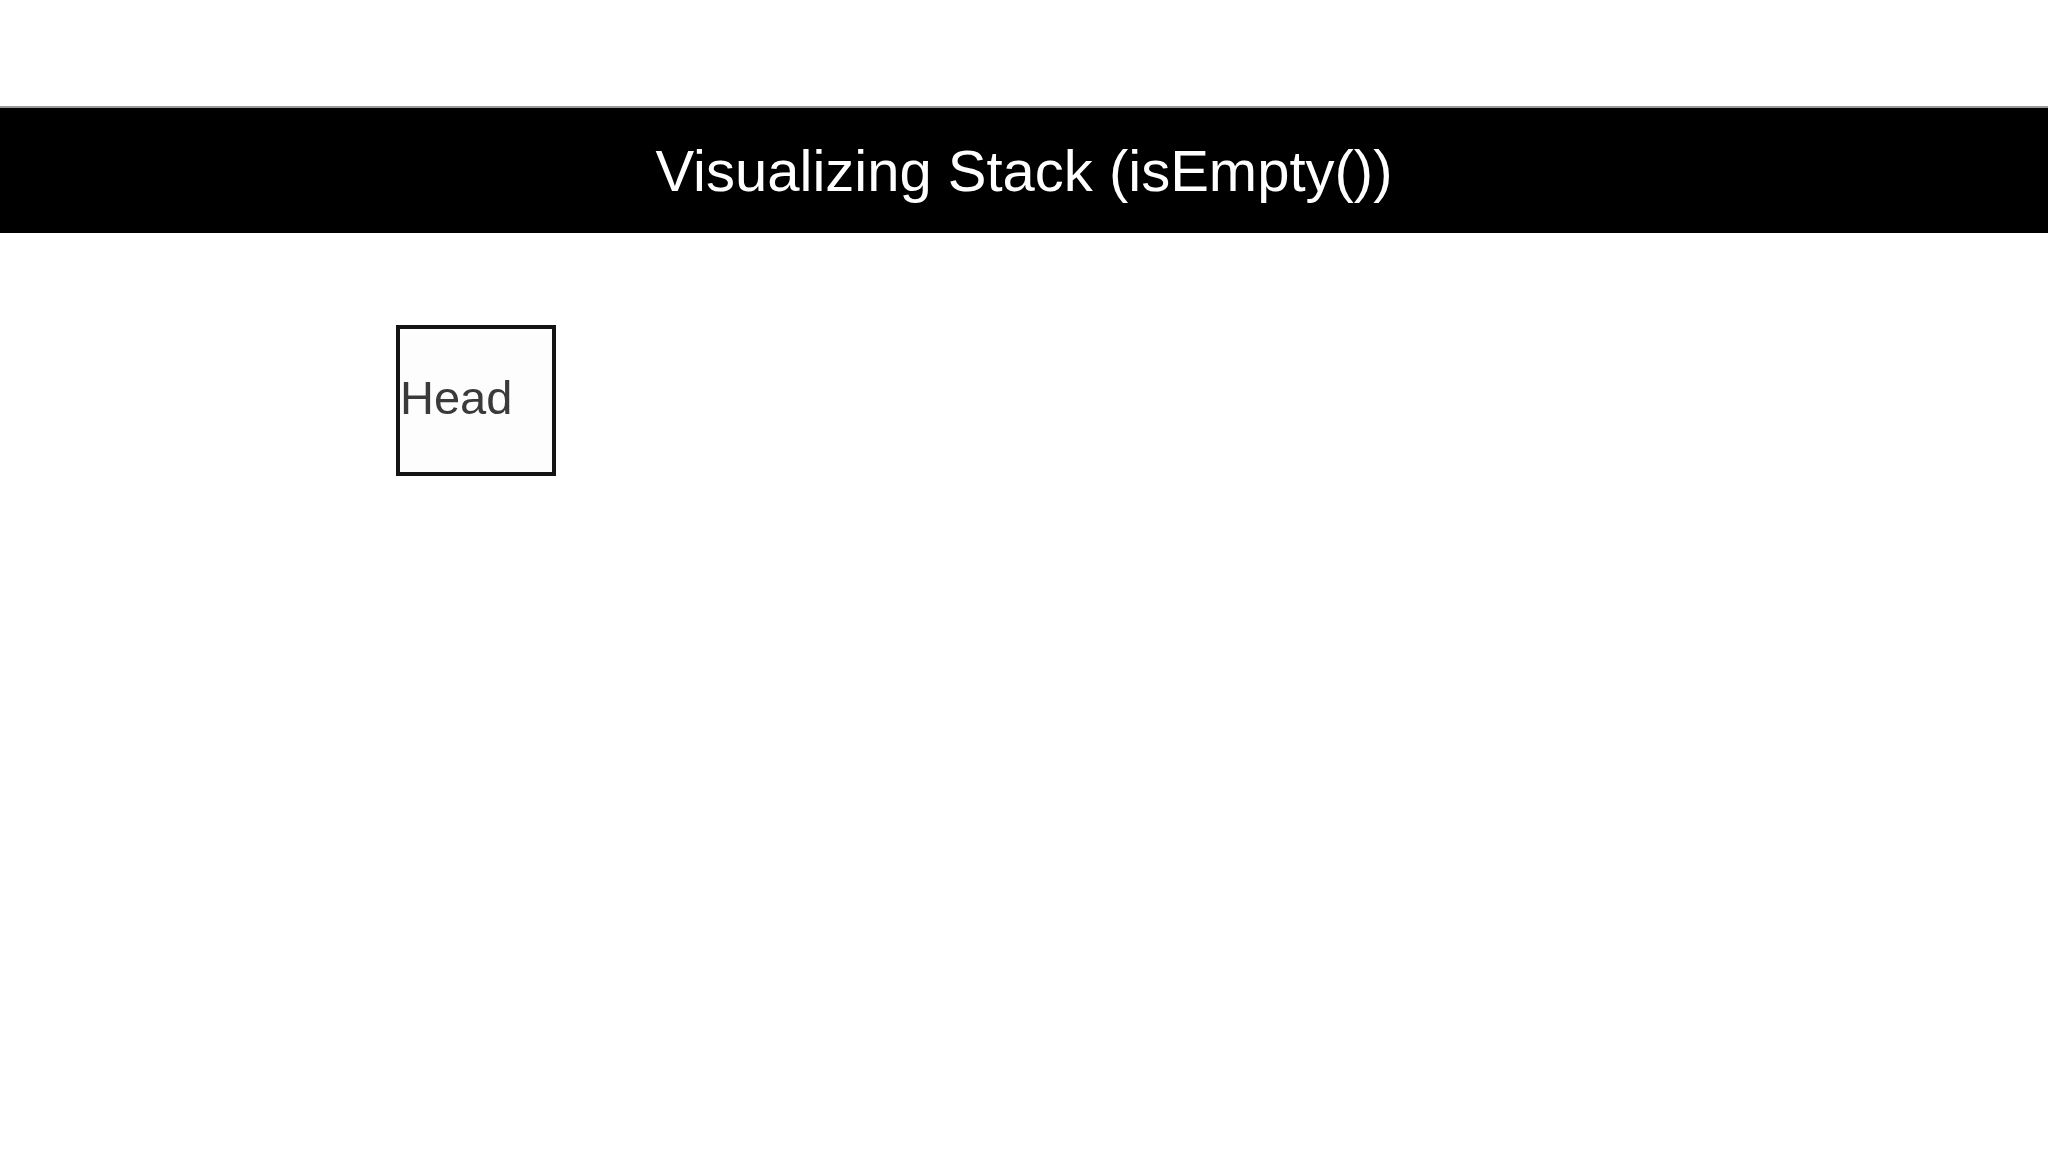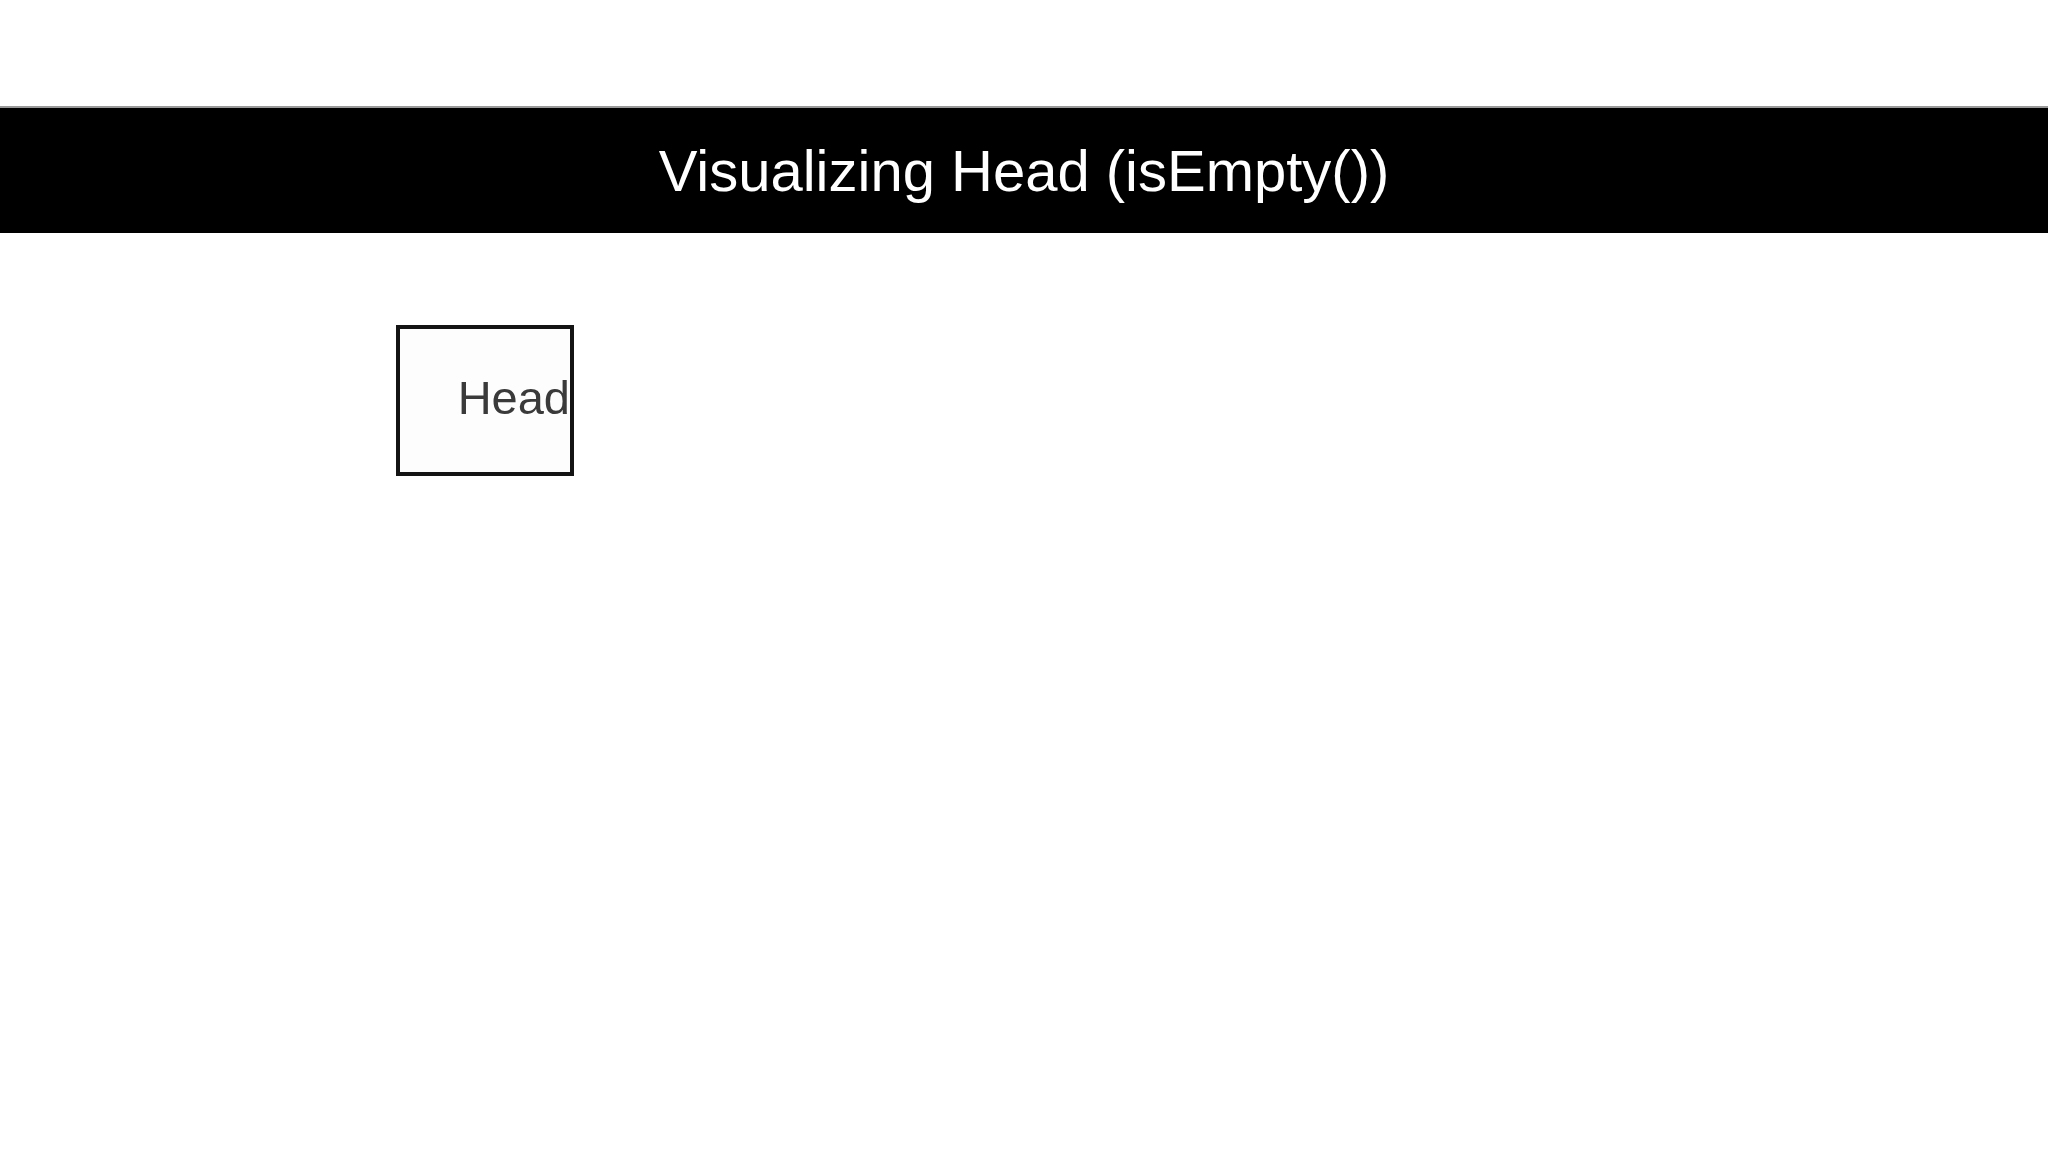--- a/index.html
+++ b/index.html
@@ -53,37 +53,36 @@
   .node-box {
     position: absolute;
     left: 396px;
     top: 325px;
     width: 152px;
     height: 143px;
     background: var(--color-node_bg);
     border: 4px solid var(--color-node_border);
     display: flex;
     align-items: center;
-    justify-content: flex-end;
-    padding-left: 18px;
+    justify-content: flex-start;
   }
 
   .node-box .node-label {
     color: var(--color-node_text);
     font-size: 47px;
     font-weight: 400;
     transform: translateY(-3px);
   }
 </style>
 </head>
 <body>
 
 <div class="stage">
 
   <div class="title-bar">
-    <span class="title-text">Visualizing Head (isEmpty())</span>
+    <span class="title-text">Visualizing Stack (isEmpty())</span>
   </div>
 
   <div class="node-box">
     <span class="node-label">Head</span>
   </div>
 
 </div>
 
 </body></html>

